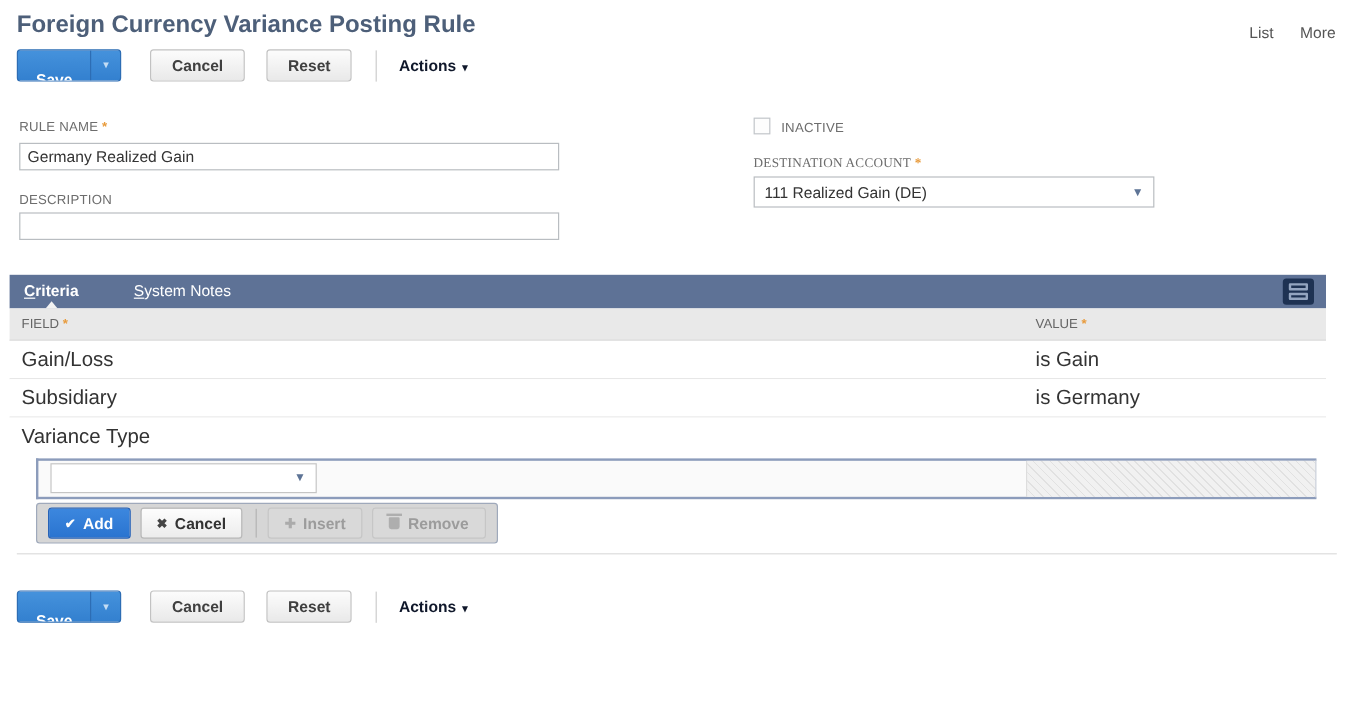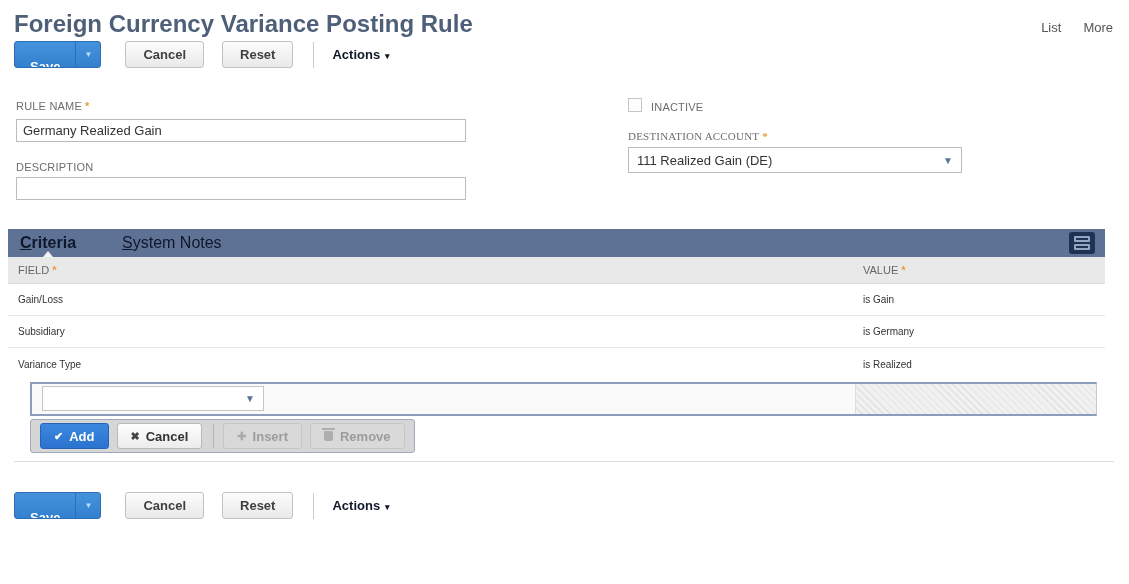--- a/index.html
+++ b/index.html
@@ -2,21 +2,21 @@
 <html><head>
 <meta charset="utf-8">
 <style>
   * { margin:0; padding:0; box-sizing:border-box; }
   html,body { background:#fff; }
   body {
     width:1129px; height:584px; position:relative; overflow:hidden;
     font-family:"Liberation Sans", sans-serif;
   }
   
-  .page-title { position:absolute; left:14px; top:10px; font-size:24px; font-weight:bold; color:#4d5f79; }
+  .page-title { position:absolute; left:14px; top:10px; font-size:20px; font-weight:bold; color:#4d5f79; }
   .header-links { position:absolute; right:16px; top:20px; display:flex; gap:22px; font-size:13px; color:#555; }
   .header-links span { cursor:pointer; }
 
   
   .toolbar { position:absolute; left:14px; display:flex; align-items:center; height:27px; }
   .toolbar.top { top:41px; }
   .toolbar.bottom { top:492px; }
   .save-split { display:flex; height:27px; margin-right:24px; border:1px solid #2d6db4; border-radius:3px; overflow:hidden;
                 background:linear-gradient(#4592dc,#3380cf); }
   .save-main { padding:12px 15px; color:#fff; font-weight:bold; font-size:13px; line-height:25px; cursor:pointer; }
@@ -35,38 +35,38 @@
   .text-input { position:absolute; border:1px solid #b9bdc1; height:23px; width:450px; font-size:13px; color:#333;
                 padding:0 6px; font-family:inherit; background:#fff; }
   .checkbox { position:absolute; left:628px; top:98px; width:14px; height:14px; border:1px solid #c2c6ca; background:#fdfdfd; cursor:pointer; }
   .sel { position:absolute; border:1px solid #b9bdc1; height:26px; background:#fff; font-size:13px; color:#333;
          display:flex; align-items:center; padding:0 8px; cursor:pointer;text-align:right; }
   .sel .sel-arrow { position:absolute; right:8px; color:#5e7496; font-size:10px; }
 
   
   .panel-tabs { position:absolute; left:8px; top:229px; width:1097px; height:28px; background:#5e7296;
                 display:flex; align-items:center; }
-  .tab { position:relative; height:28px; line-height:28px; color:#0f172a; font-size:16px; cursor:pointer; }
+  .tab { position:relative; height:28px; line-height:28px; color:#ffffff; font-size:13px; cursor:pointer; }
   .tab.first { margin-left:12px; }
   .tab + .tab { margin-left:46px; }
   .tab.active { font-weight:bold; }
   .tab .fl { text-decoration:underline; }
   .tab-caret { position:absolute; left:50%; transform:translateX(-50%); bottom:0; width:0; height:0;
                border-left:5px solid transparent; border-right:5px solid transparent; border-bottom:6px solid #f2f2f2; }
   .sublist-icon { position:absolute; right:10px; top:3px; width:26px; height:22px; background:#1e3253; border-radius:3px;
                   display:flex; flex-direction:column; align-items:center; justify-content:center; gap:2px; cursor:pointer; }
   .sublist-icon .bar { width:16px; height:6px; border:2px solid #94a5c0; border-radius:1px; }
 
   
   .grid { position:absolute; left:8px; top:257px; width:1097px; }
   .grid-header { height:27px; background:#e9e9e9; border-bottom:1px solid #d8d8d8; display:flex; align-items:center;
                  font-size:11px; color:#666; }
   .col-field { width:847px; padding-left:10px; }
   .col-value { flex:1; padding-left:8px; }
-  .grid-row { height:32px; display:flex; align-items:center; font-size:10px; color:#333; background:#fff;
+  .grid-row { height:32px; display:flex; align-items:center; font-size:17px; color:#333; background:#fff;
               border-bottom:1px solid #e7e7e7; }
   .grid-row:last-child { border-bottom:none; }
 
   
   .edit-row { position:absolute; left:30px; top:382px; width:1067px; height:34px; background:#fafafa;
               border:2px solid #8c9cbb; border-right:1px solid #c3cad6; display:flex; }
   .edit-field-cell { width:823px; position:relative; }
   .edit-row .sel { left:10px; top:2px; width:222px; height:25px; border:1px solid #c5c5c5; }
   .edit-value-cell { flex:1; border-left:1px solid #ddd;
                      background:repeating-linear-gradient(45deg,#f1f1f1 0px,#f1f1f1 4px,#e1e1e1 4px,#e1e1e1 5px); }
@@ -159,21 +159,20 @@
   <div class="grid-row">
     <span class="col-field">Gain/Loss</span>
     <span class="col-value">is Gain</span>
   </div>
   <div class="grid-row">
     <span class="col-field">Subsidiary</span>
     <span class="col-value">is Germany</span>
   </div>
   <div class="grid-row">
     <span class="col-field">Variance Type</span>
-    <span class="col-value">is Realized</span>
   </div>
 </div>
 
 <div class="edit-row">
   <div class="edit-field-cell">
     <div class="sel">
       <span></span>
       <span class="sel-arrow">▼</span>
     </div>
   </div>

